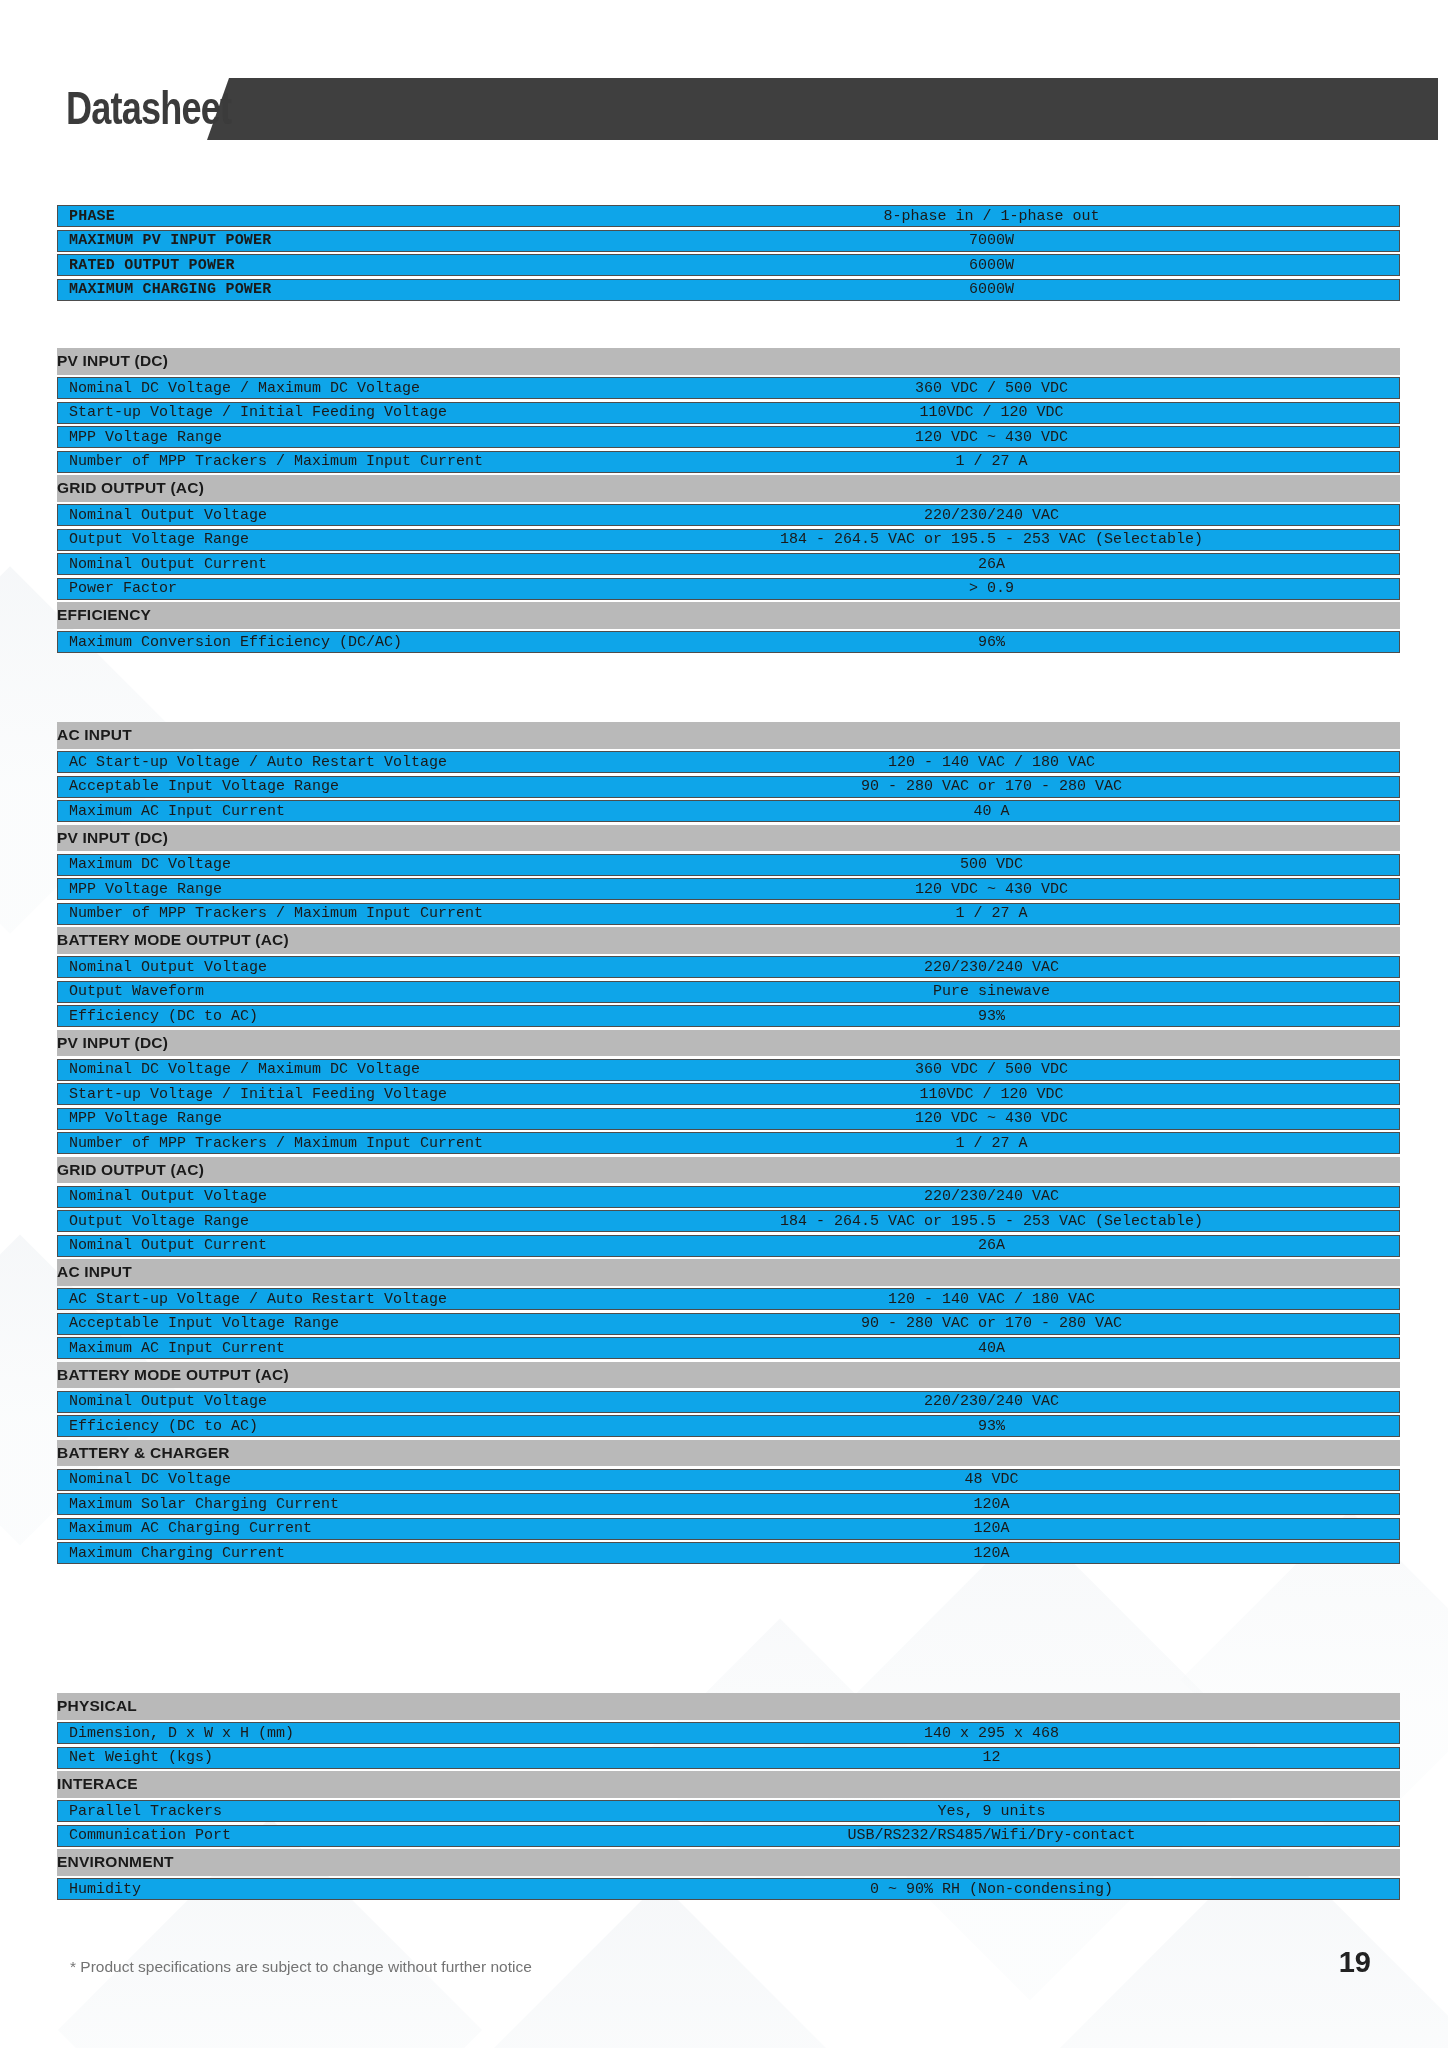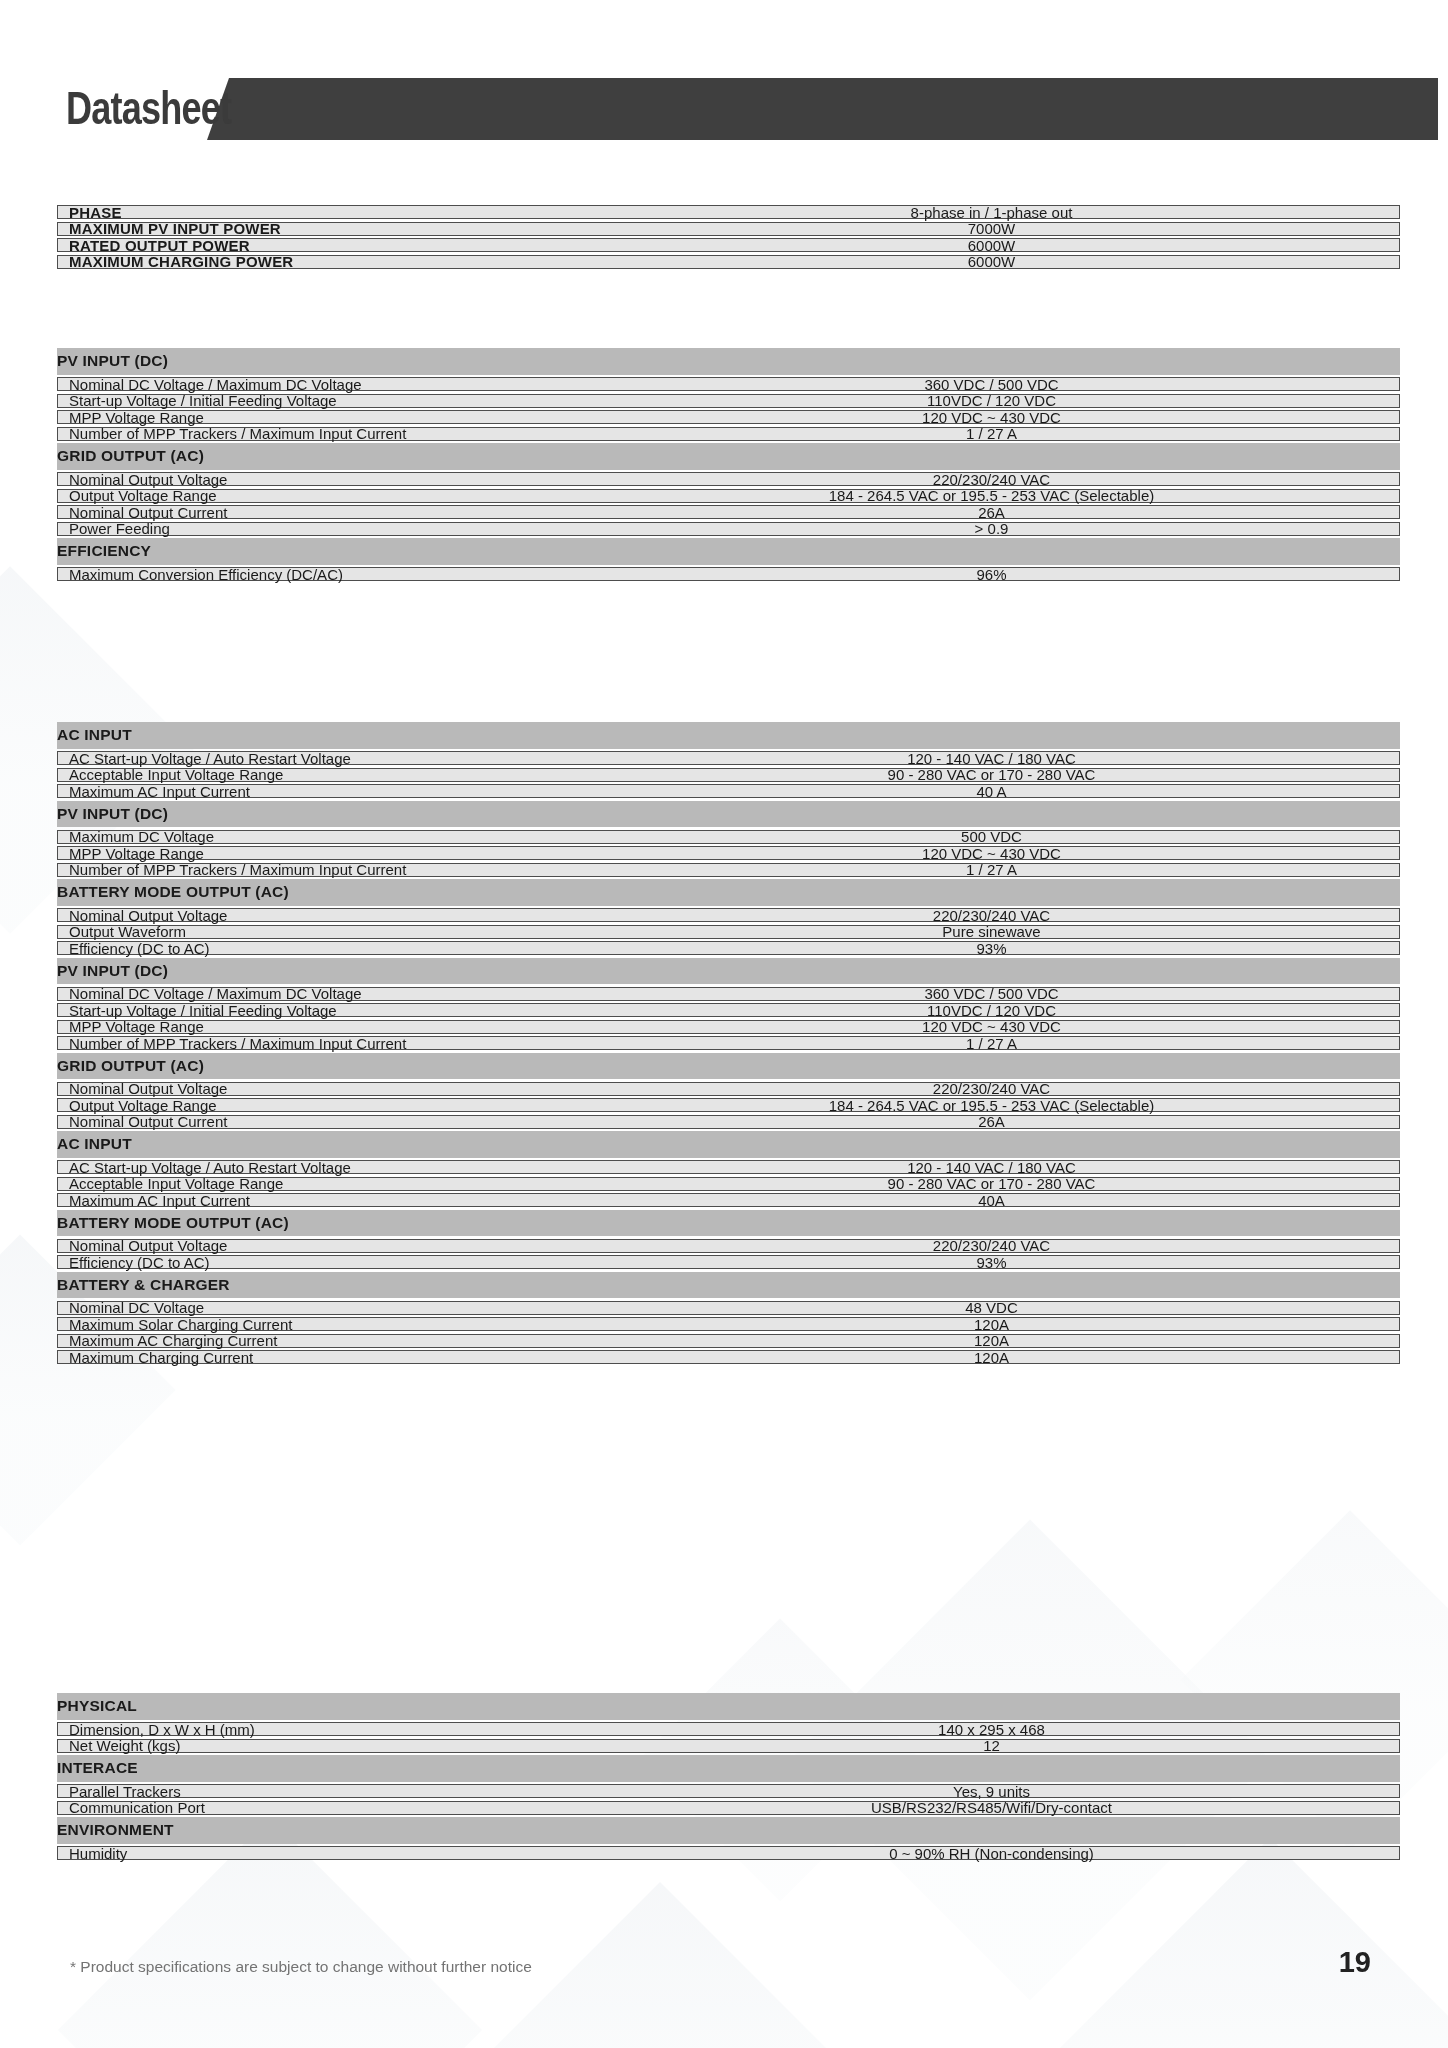--- a/index.html
+++ b/index.html
@@ -21,22 +21,22 @@
     position:absolute;left:207px;top:78px;width:1231px;height:62px;background:#3f3f3f;
     clip-path:polygon(22px 0,100% 0,100% 100%,0 100%);
   }
   
   .spec-table{position:absolute;left:57px;width:1343px;}
   .table-1{top:205px;}
   .table-2{top:348px;}
   .table-3{top:722px;}
   .table-4{top:1693px;}
   .t-row{
-    position:relative;box-sizing:border-box;height:14px;margin-bottom:2.5px;
-    border:1px solid #4d4d4d;background:#e5e5e5;display:flex;align-items:center;
+    position:relative;box-sizing:border-box;height:22px;margin-bottom:2.5px;
+    border:1px solid #4d4d4d;background:#0ea5e9;display:flex;align-items:center;font-family:Liberation Mono, monospace;
   }
   .t-sec{
     position:relative;box-sizing:border-box;height:26.5px;margin-bottom:2.5px;
     background:#b9b9b9;display:flex;align-items:center;
   }
   .t-sec .lbl{font-weight:bold;font-size:15.5px;letter-spacing:.2px;}
   .t-row .lbl{font-size:15px;padding-left:11px;white-space:nowrap;}
   .bold-labels .t-row .lbl{font-weight:bold;letter-spacing:.2px;}
   .t-row .val{
     position:absolute;left:530px;right:4px;text-align:center;font-size:15px;white-space:nowrap;
@@ -108,21 +108,21 @@
       </div>
       <div class="t-row">
         <span class="lbl">Output Voltage Range</span>
         <span class="val">184 - 264.5 VAC or 195.5 - 253 VAC (Selectable)</span>
       </div>
       <div class="t-row">
         <span class="lbl">Nominal Output Current</span>
         <span class="val">26A</span>
       </div>
       <div class="t-row">
-        <span class="lbl">Power Feeding</span>
+        <span class="lbl">Power Factor</span>
         <span class="val">&gt; 0.9</span>
       </div>
       <div class="t-sec">
         <span class="lbl">EFFICIENCY</span>
       </div>
       <div class="t-row">
         <span class="lbl">Maximum Conversion Efficiency (DC/AC)</span>
         <span class="val">96%</span>
       </div>
     </div>

